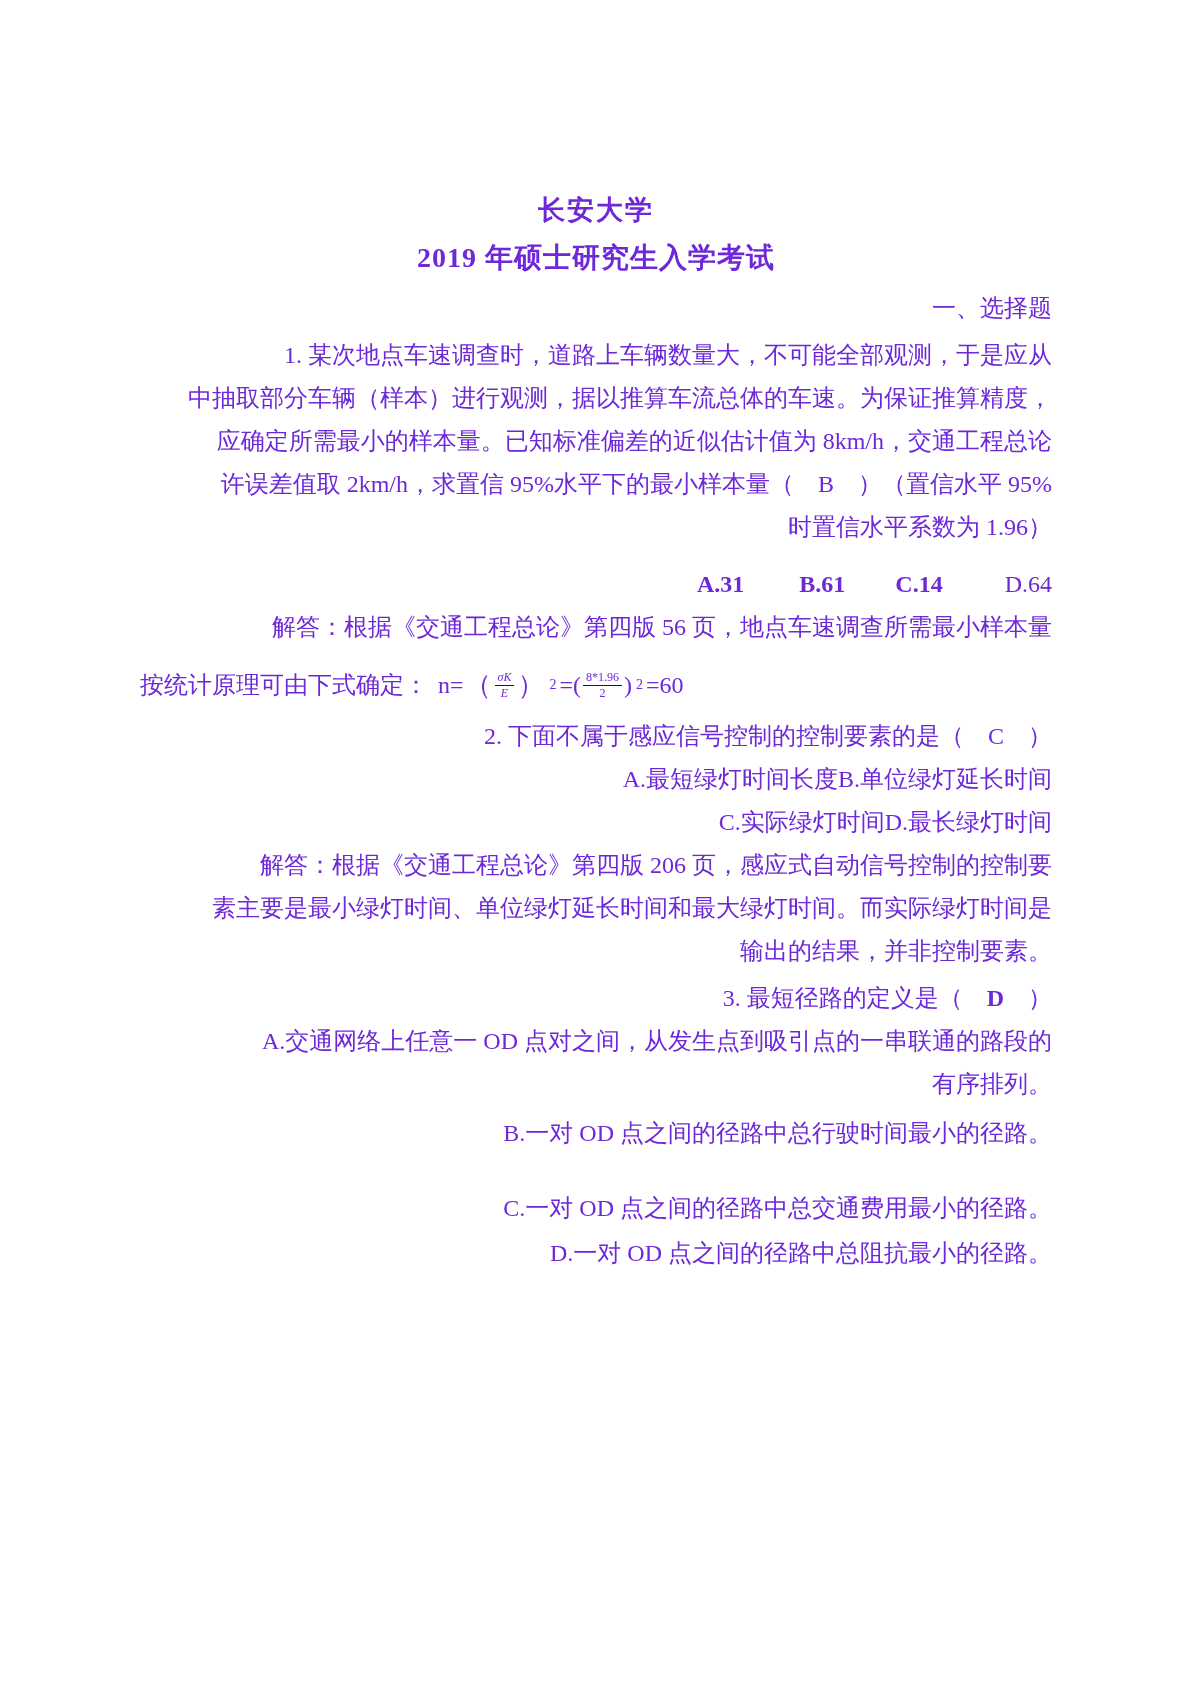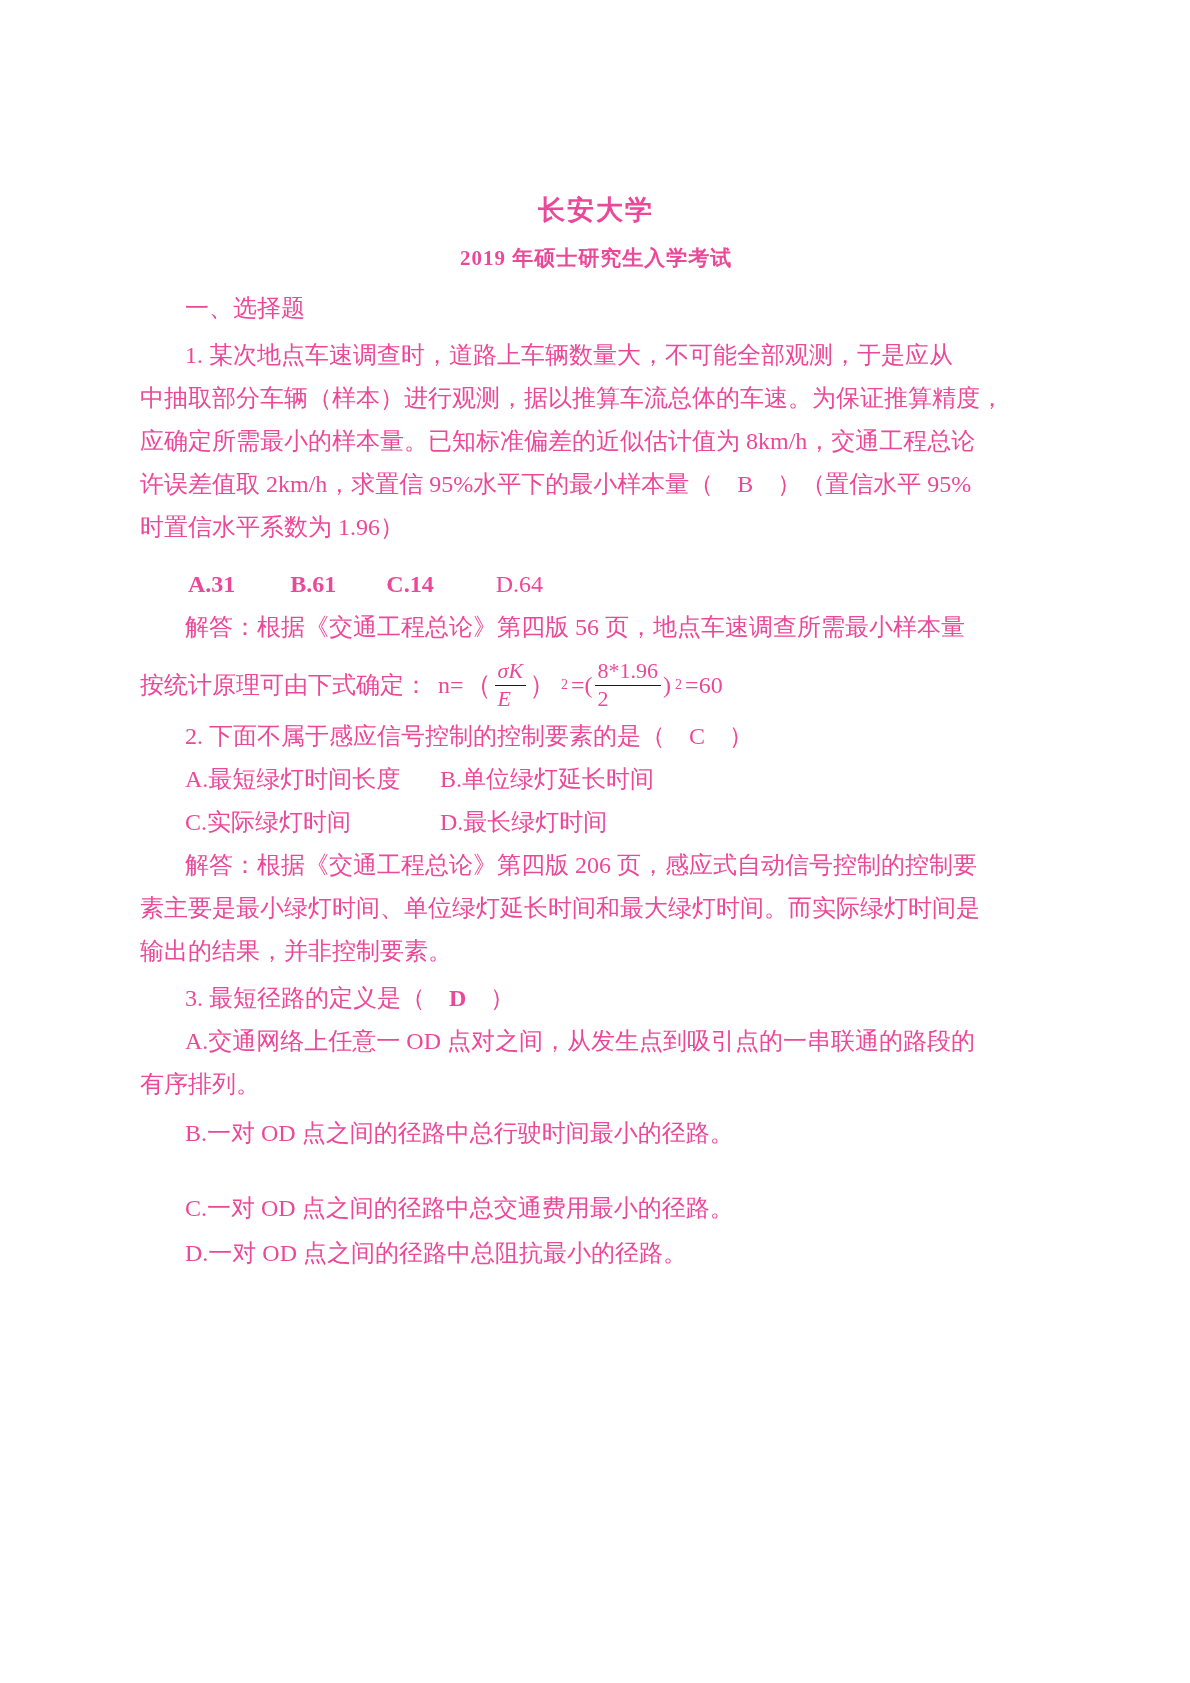--- a/index.html
+++ b/index.html
@@ -1,35 +1,35 @@
 <!DOCTYPE html>
 <html><head>
 <meta charset="utf-8">
 <style>
   html,body{margin:0;padding:0;background:#ffffff;}
   .page{
     position:relative;
     width:1190px;height:1683px;
     box-sizing:border-box;
     background:#ffffff;
-    color:#ec4899;
+    color:#6d28d9;
     font-family:"Liberation Serif","DejaVu Serif",serif;
     font-size:24px;
     padding:192px 138px 0 140px;
     overflow:hidden;
   }
   .title{
     margin:0;text-align:center;font-size:27px;font-weight:bold;
     line-height:36px;letter-spacing:2px;
   }
   .subtitle{
-    margin:12px 0 12px 0;text-align:center;font-size:21px;font-weight:bold;
+    margin:12px 0 12px 0;text-align:center;font-size:28px;font-weight:bold;
     line-height:36px;letter-spacing:1px;
   }
-  .line{line-height:43px;white-space:nowrap;}
+  .line{line-height:43px;white-space:nowrap;text-align:right;}
   .sect{margin-top:16px;line-height:32px;}
   .indent{padding-left:45px;}
   .mt10{margin-top:10px;}
   .mt14{margin-top:14px;}
   .mt6{margin-top:6px;}
   .mt4{margin-top:4px;}
   .mt16{margin-top:32px;}
   .mt2{margin-top:2px;}
   .bold{font-weight:bold;}
   
@@ -41,22 +41,22 @@
   .optcol{display:inline-block;width:255px;}
   
   .formula{
     display:flex;align-items:center;height:60px;margin-top:6px;
     white-space:nowrap;
   }
   .formula .piece{display:inline-block;}
   .formula .nvar{margin-left:10px;font-family:"Liberation Serif",serif;}
   .formula .paren{font-size:27px;margin:0 1px;}
   .frac{
-    display:inline-flex;flex-direction:column;
-    font-size:22px;line-height:1.2;vertical-align:middle;margin:0 2px;
+    display:inline-flex;flex-direction:column;align-items:center;
+    font-size:12px;line-height:1.2;vertical-align:middle;margin:0 2px;
   }
   .frac .num{border-bottom:1.5px solid #1c1c1c;padding:0 3px;}
   .frac .den{padding:0 3px;}
   .ital{font-style:italic;}
   .sup{font-size:14px;vertical-align:10px;margin:0 3px 0 4px;}
   .principle .line{line-height:46px;}
 </style>
 </head>
 <body>
 

